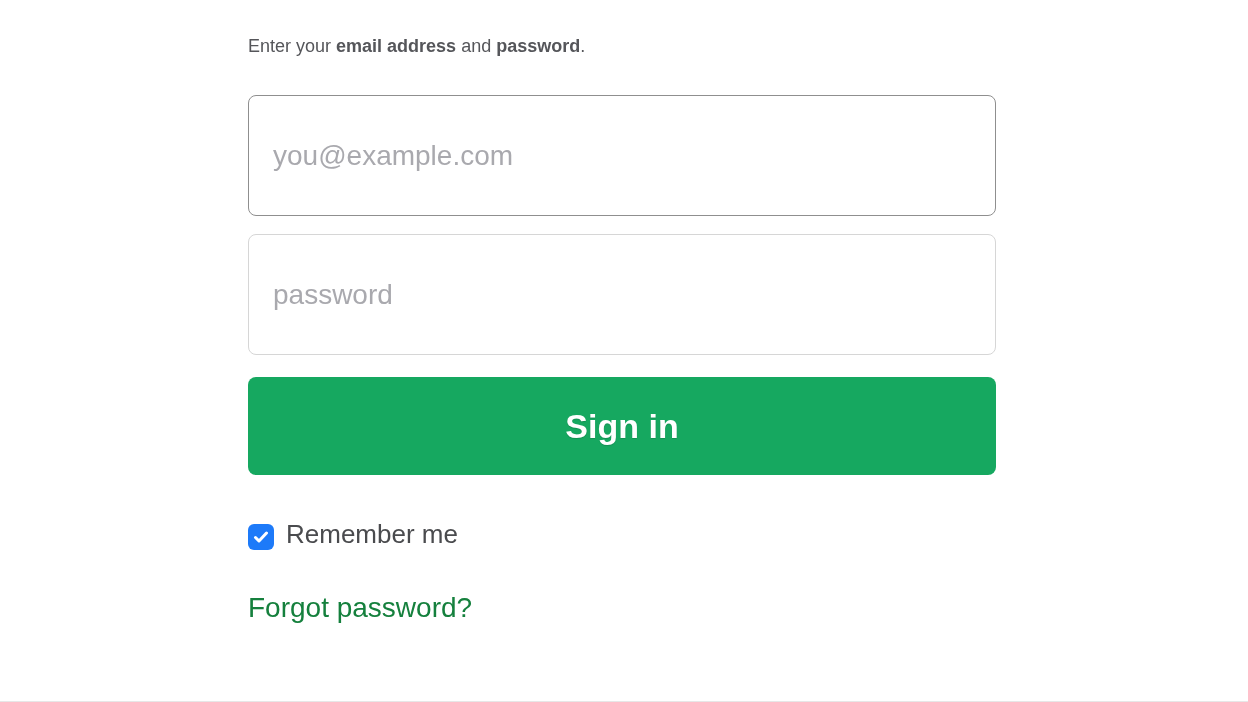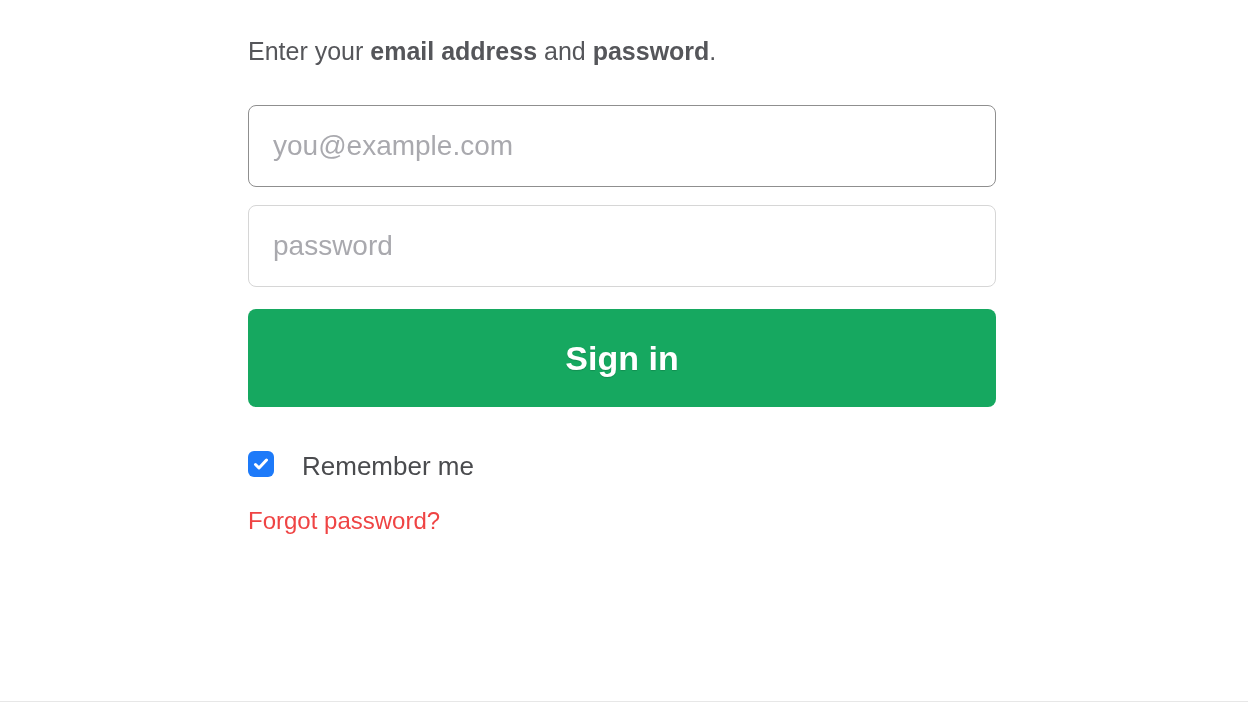--- a/index.html
+++ b/index.html
@@ -14,34 +14,34 @@
       height: 702px;
       position: relative;
     }
     .container {
       position: absolute;
       left: 248px;
       top: 0;
       width: 748px;
     }
     .instruction {
-      font-size: 25px;
+      font-size: 18px;
       color: #55565a;
       margin-top: 34px;
       margin-bottom: 36px;
       line-height: 1.4;
       font-weight: 400;
     }
     .instruction b {
       font-weight: 700;
       color: #55565a;
     }
     .input-field {
       width: 100%;
-      height: 82px;
+      height: 121px;
       border: 1px solid #8f8f8f;
       border-radius: 8px;
       font-size: 28px;
       padding: 0 24px;
       color: #333;
       outline: none;
       margin-bottom: 18px;
       font-family: inherit;
     }
     .input-field::placeholder {
@@ -59,23 +59,23 @@
       color: #ffffff;
       font-size: 34px;
       font-weight: 700;
       cursor: pointer;
       margin-top: 4px;
       font-family: inherit;
       text-shadow: 0 1px 1px rgba(0,0,0,0.15);
     }
     .remember-row {
       display: flex;
-      align-items: flex-start;
+      align-items: flex-end;
       margin-top: 44px;
-      gap: 28px;
+      gap: 12px;
     }
     .checkbox-wrap {
       position: relative;
       width: 26px;
       height: 26px;
       cursor: pointer;
     }
     .checkbox-input {
       position: absolute;
       opacity: 0;
@@ -97,23 +97,23 @@
       width: 16px;
       height: 16px;
     }
     .remember-label {
       font-size: 26px;
       color: #4a4b4e;
       cursor: pointer;
     }
     .forgot-link {
       display: inline-block;
-      margin-top: 25px;
-      font-size: 24px;
-      color: #ef4444;
+      margin-top: 42px;
+      font-size: 28px;
+      color: #15803d;
       text-decoration: none;
       cursor: pointer;
     }
     .bottom-line {
       position: absolute;
       left: 0;
       right: 0;
       bottom: 0;
       height: 1px;
       background: #e7e7e7;

